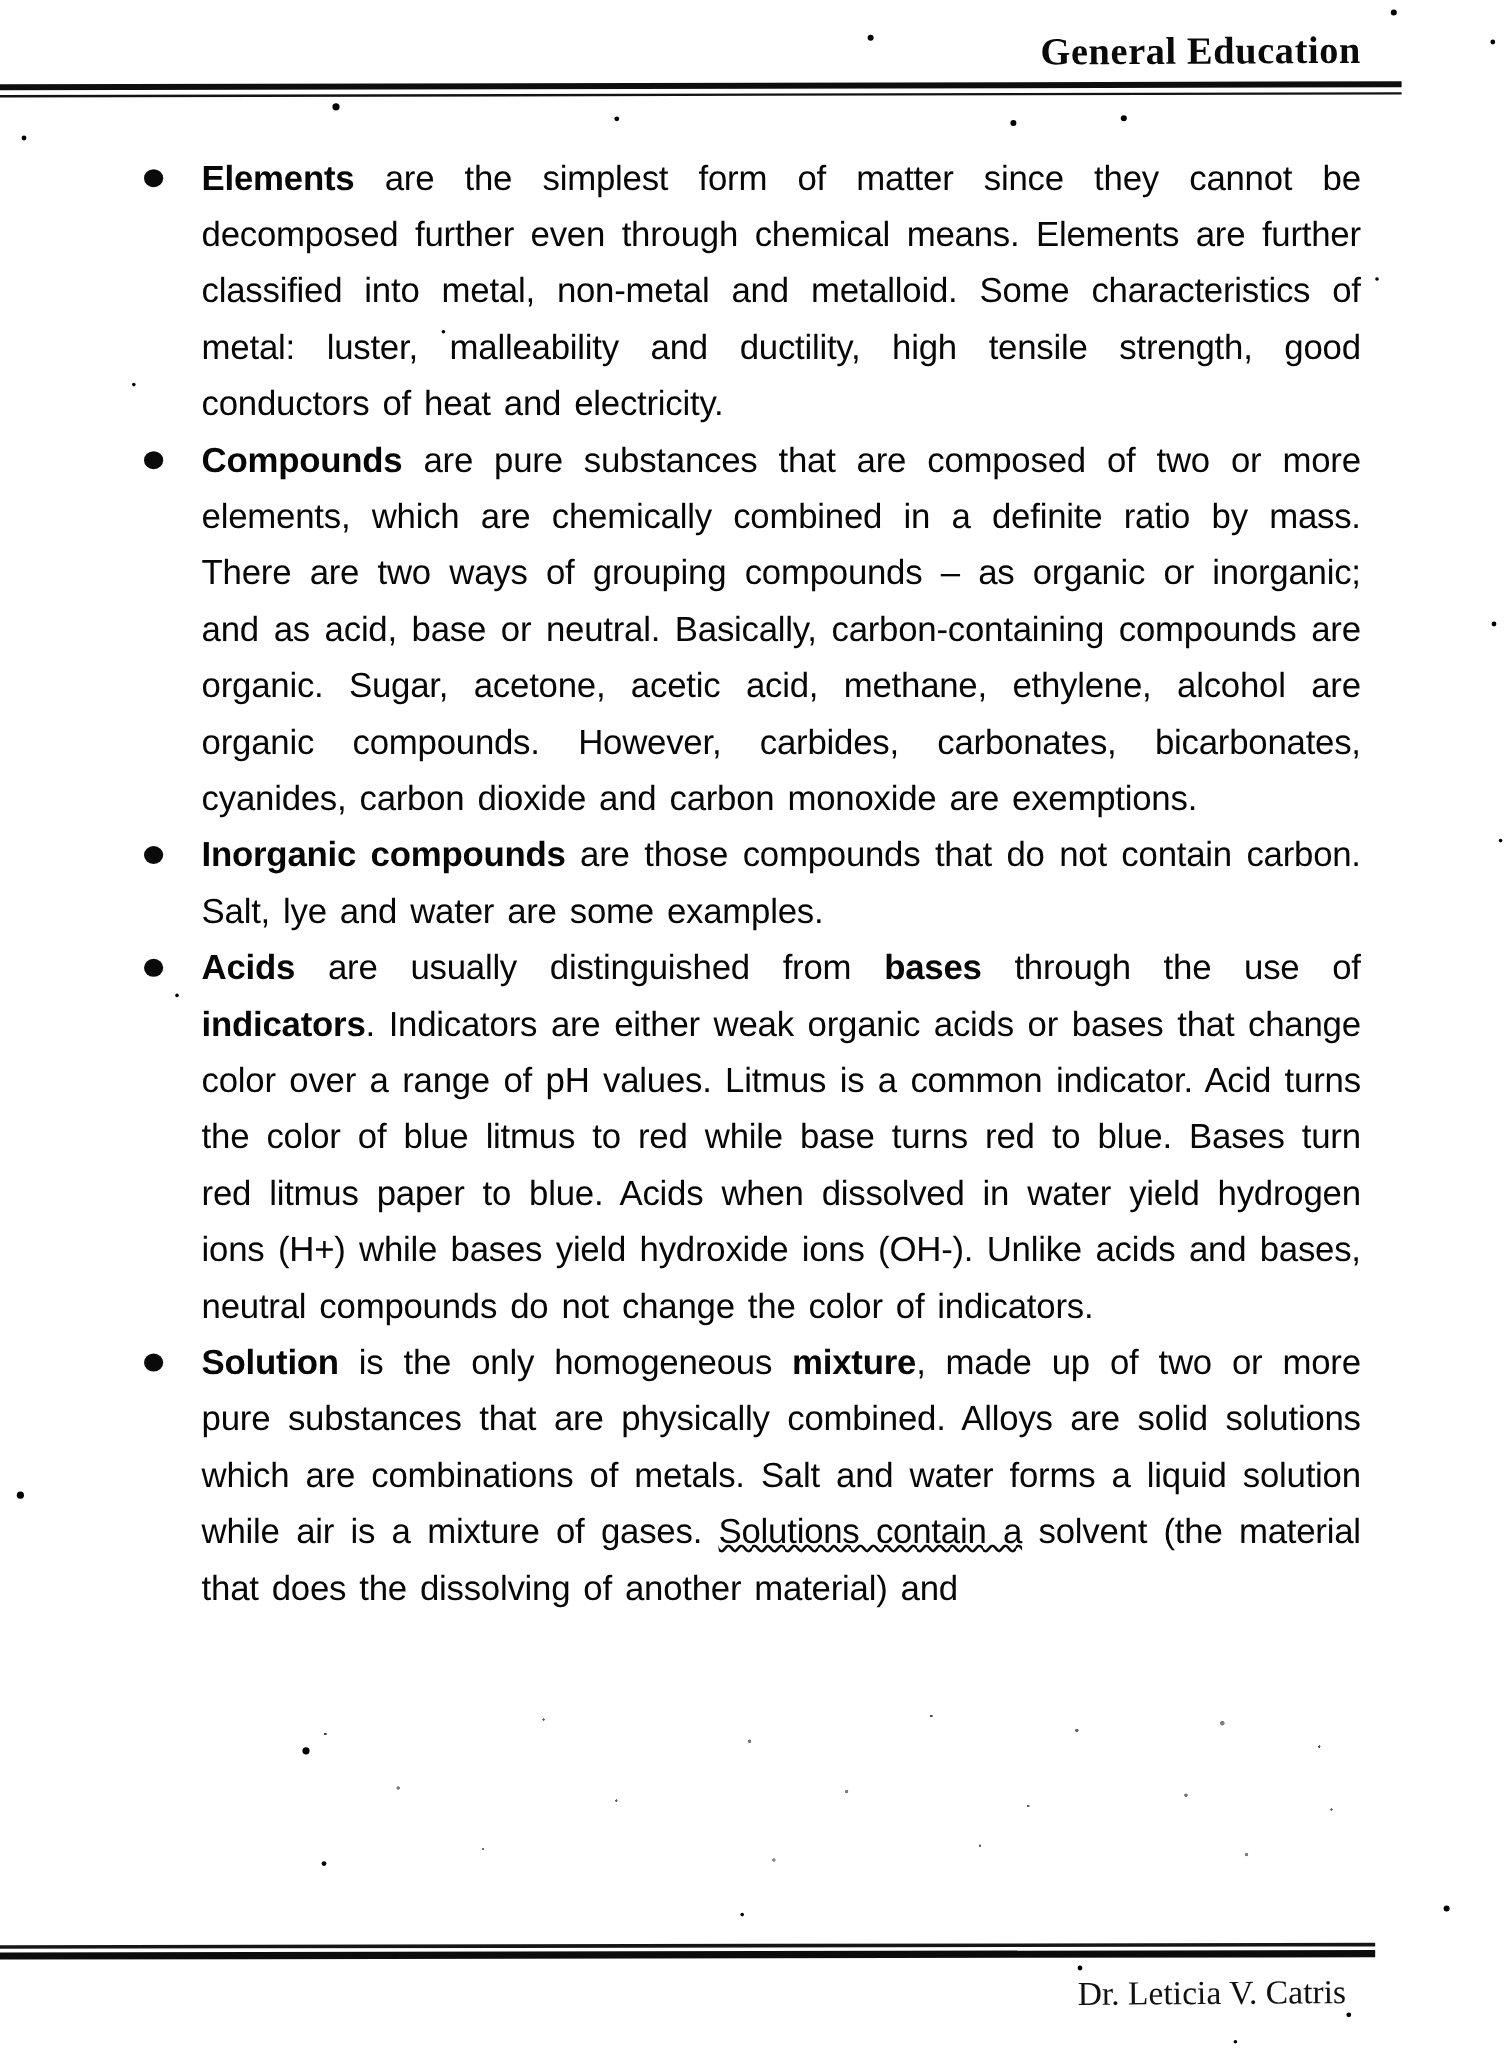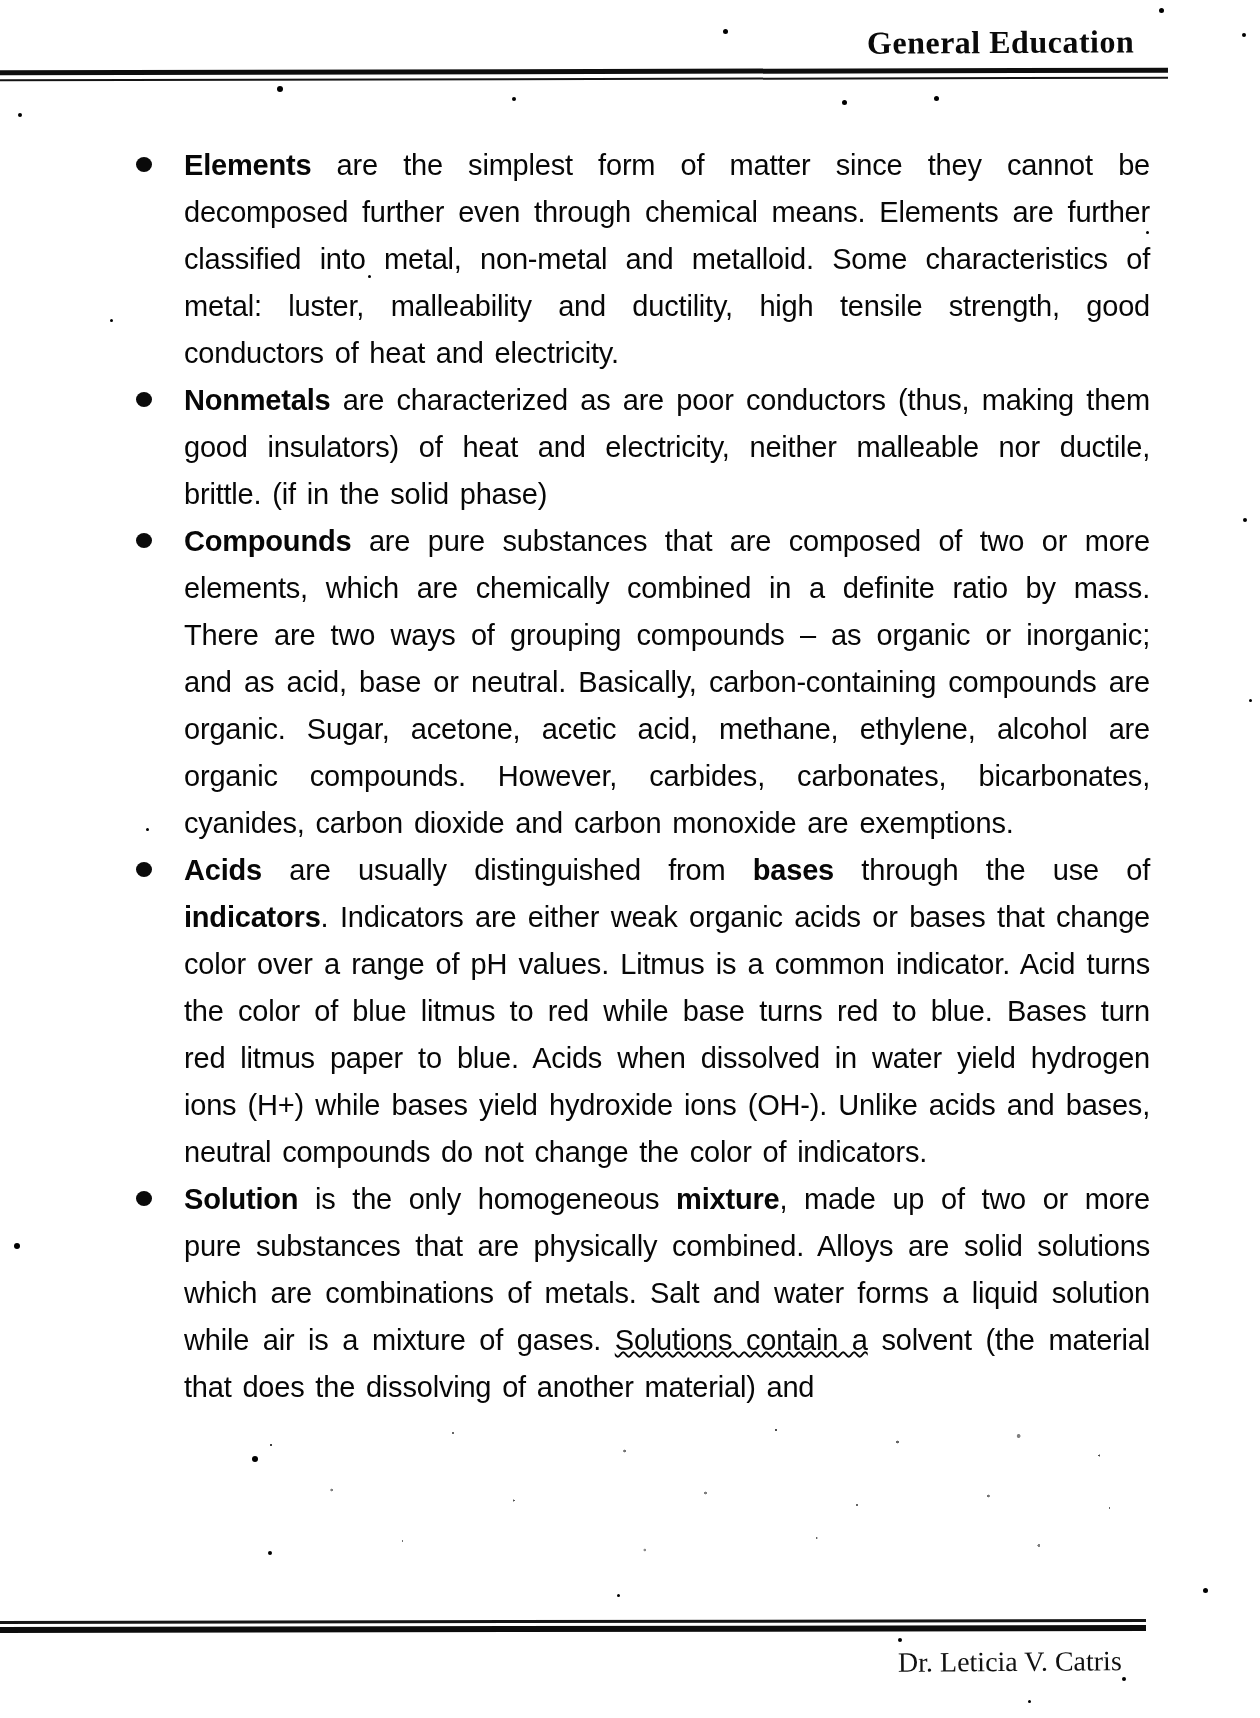--- a/index.html
+++ b/index.html
@@ -36,21 +36,21 @@
     border-top:3px solid #161616;
     border-bottom:6px solid #0c0c0c;
     transform:rotate(-0.1deg);
   }
 
   
   ul.bullets{
     position:absolute;
     top:126px;left:118px;
     width:1016px;
-    margin:16px;padding:0;
+    margin:0;padding:0;
     list-style:none;
   }
   ul.bullets li{
     position:relative;
     padding-left:50px;
     font-size:29px;
     line-height:47px;
     text-align:justify;
     word-spacing:3px;
     letter-spacing:-0.2px;
@@ -112,22 +112,22 @@
 <body>
 
 <div class="page">
 
   <div class="header-title">General Education</div>
 
   <div class="rule rule-top"></div>
 
   <ul class="bullets" id="bullet-list">
       <li><span class="b">Elements</span><span> are the simplest form of matter since they cannot be decomposed further even through chemical means. Elements are further classified into metal, non-metal and metalloid.  Some characteristics of metal: luster, malleability and ductility, high tensile strength, good conductors of heat and electricity.</span></li>
-      <li><span class="b">Nonmetals</span><span> are characterized as are poor conductors (thus, making them good insulators) of heat and electricity, neither malleable nor ductile, brittle. (if in the solid phase)</span></li>
       <li><span class="b">Compounds</span><span> are pure substances that are composed of two or more elements, which are chemically combined in a definite ratio by mass. There are two ways of grouping compounds – as organic or inorganic; and as acid, base or neutral. Basically, carbon-containing compounds are organic. Sugar, acetone, acetic acid, methane, ethylene, alcohol are organic compounds. However, carbides, carbonates, bicarbonates, cyanides, carbon dioxide and carbon monoxide are exemptions.</span></li>
+      <li><span class="b">Inorganic compounds</span><span> are those compounds that do not contain carbon. Salt, lye and water are some examples.</span></li>
       <li><span class="b">Acids</span><span> are usually distinguished from </span><span class="b">bases</span><span> through the use of </span><span class="b">indicators</span><span>. Indicators are either weak organic acids or bases that change color over a range of pH values. Litmus is a common indicator. Acid turns the color of blue litmus to red while base turns red to blue. Bases turn red litmus paper to blue. Acids when dissolved in water yield hydrogen ions (H+) while bases yield hydroxide ions (OH-). Unlike acids and bases, neutral compounds do not change the color of indicators.</span></li>
       <li><span class="b">Solution</span><span> is the only homogeneous </span><span class="b">mixture</span><span>, made up of two or more pure substances that are physically combined. Alloys are solid solutions which are combinations of metals.  Salt and water forms a liquid solution while air is a mixture of gases. </span><span class="u">Solutions contain a</span><span> solvent (the material that does the dissolving of another material) and</span></li>
     </ul>
 
   <div class="smudge-overlay"></div>
 
   <div class="rule rule-bottom"></div>
 
   <div class="footer-author">Dr. Leticia V. Catris</div>
 

